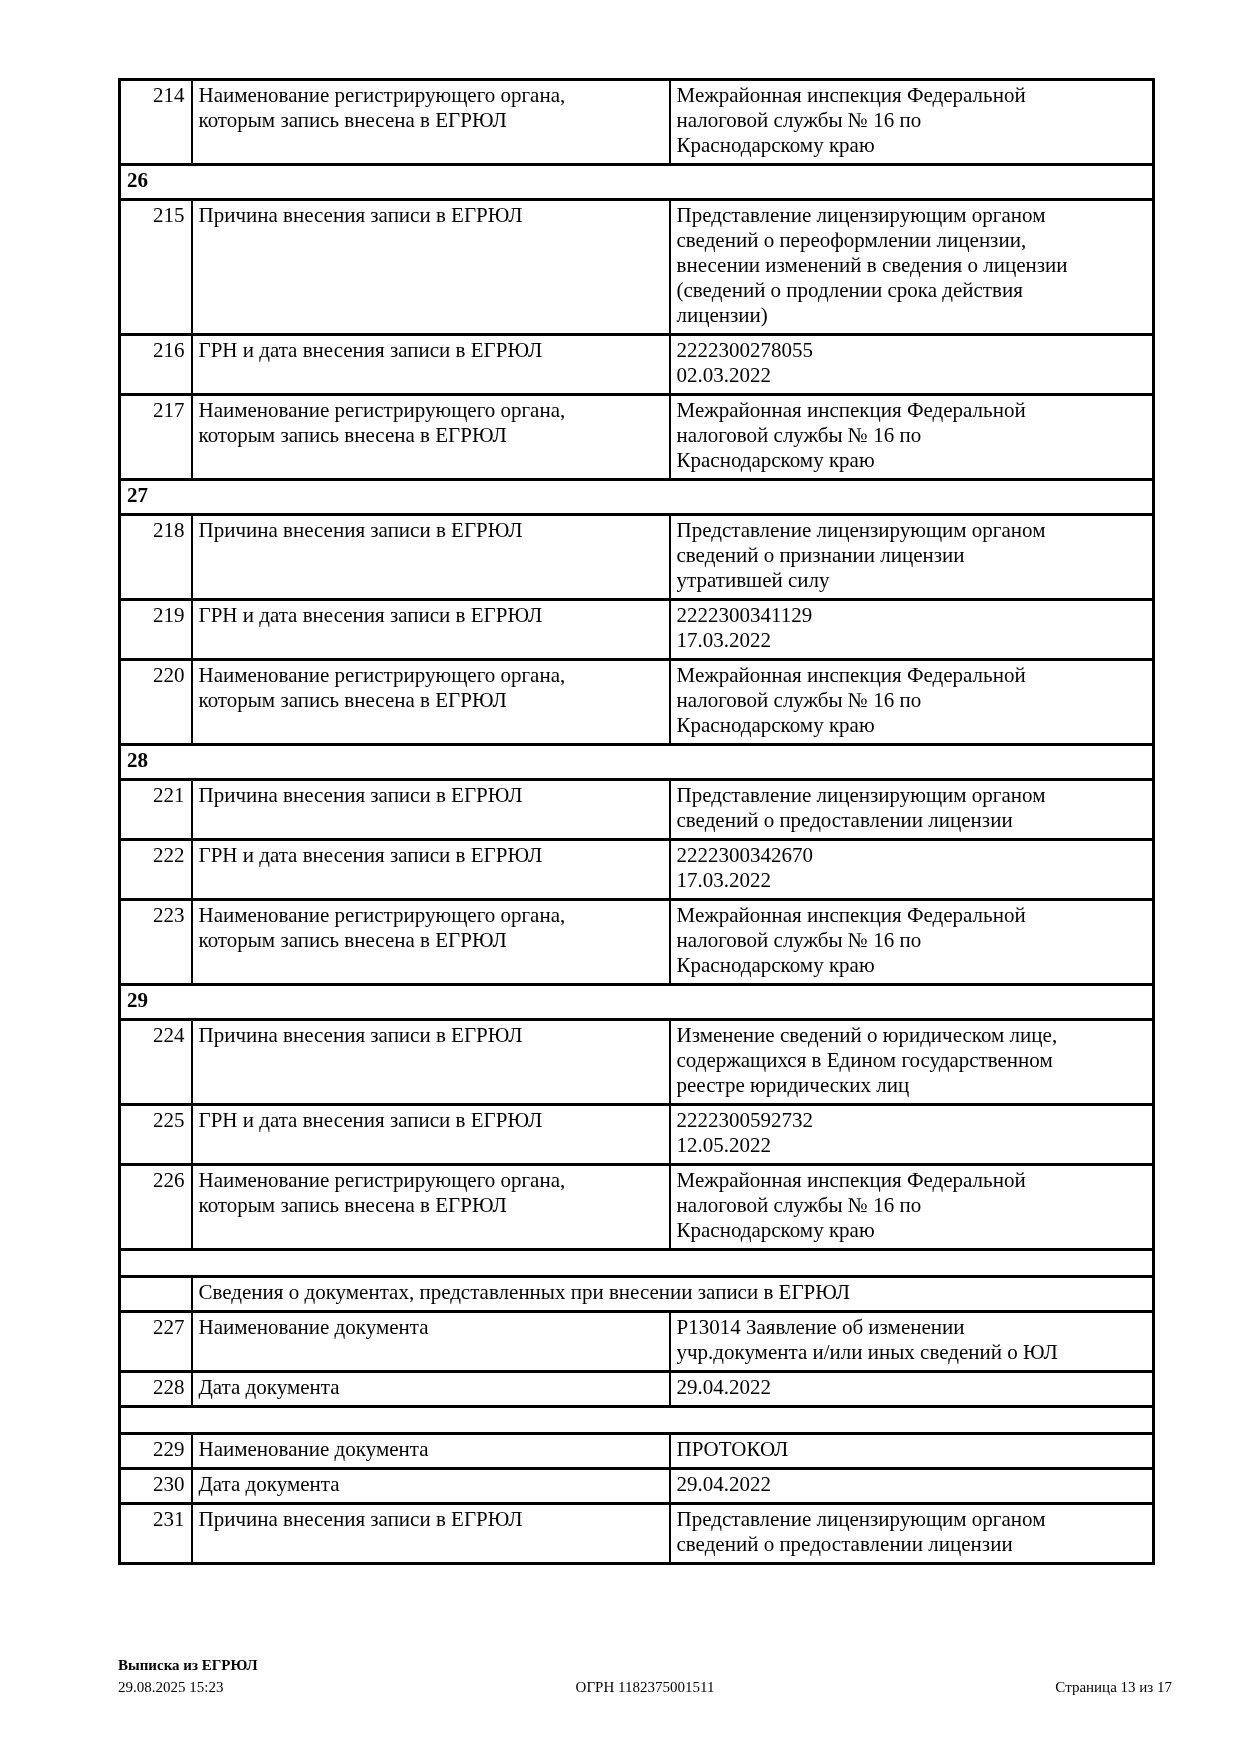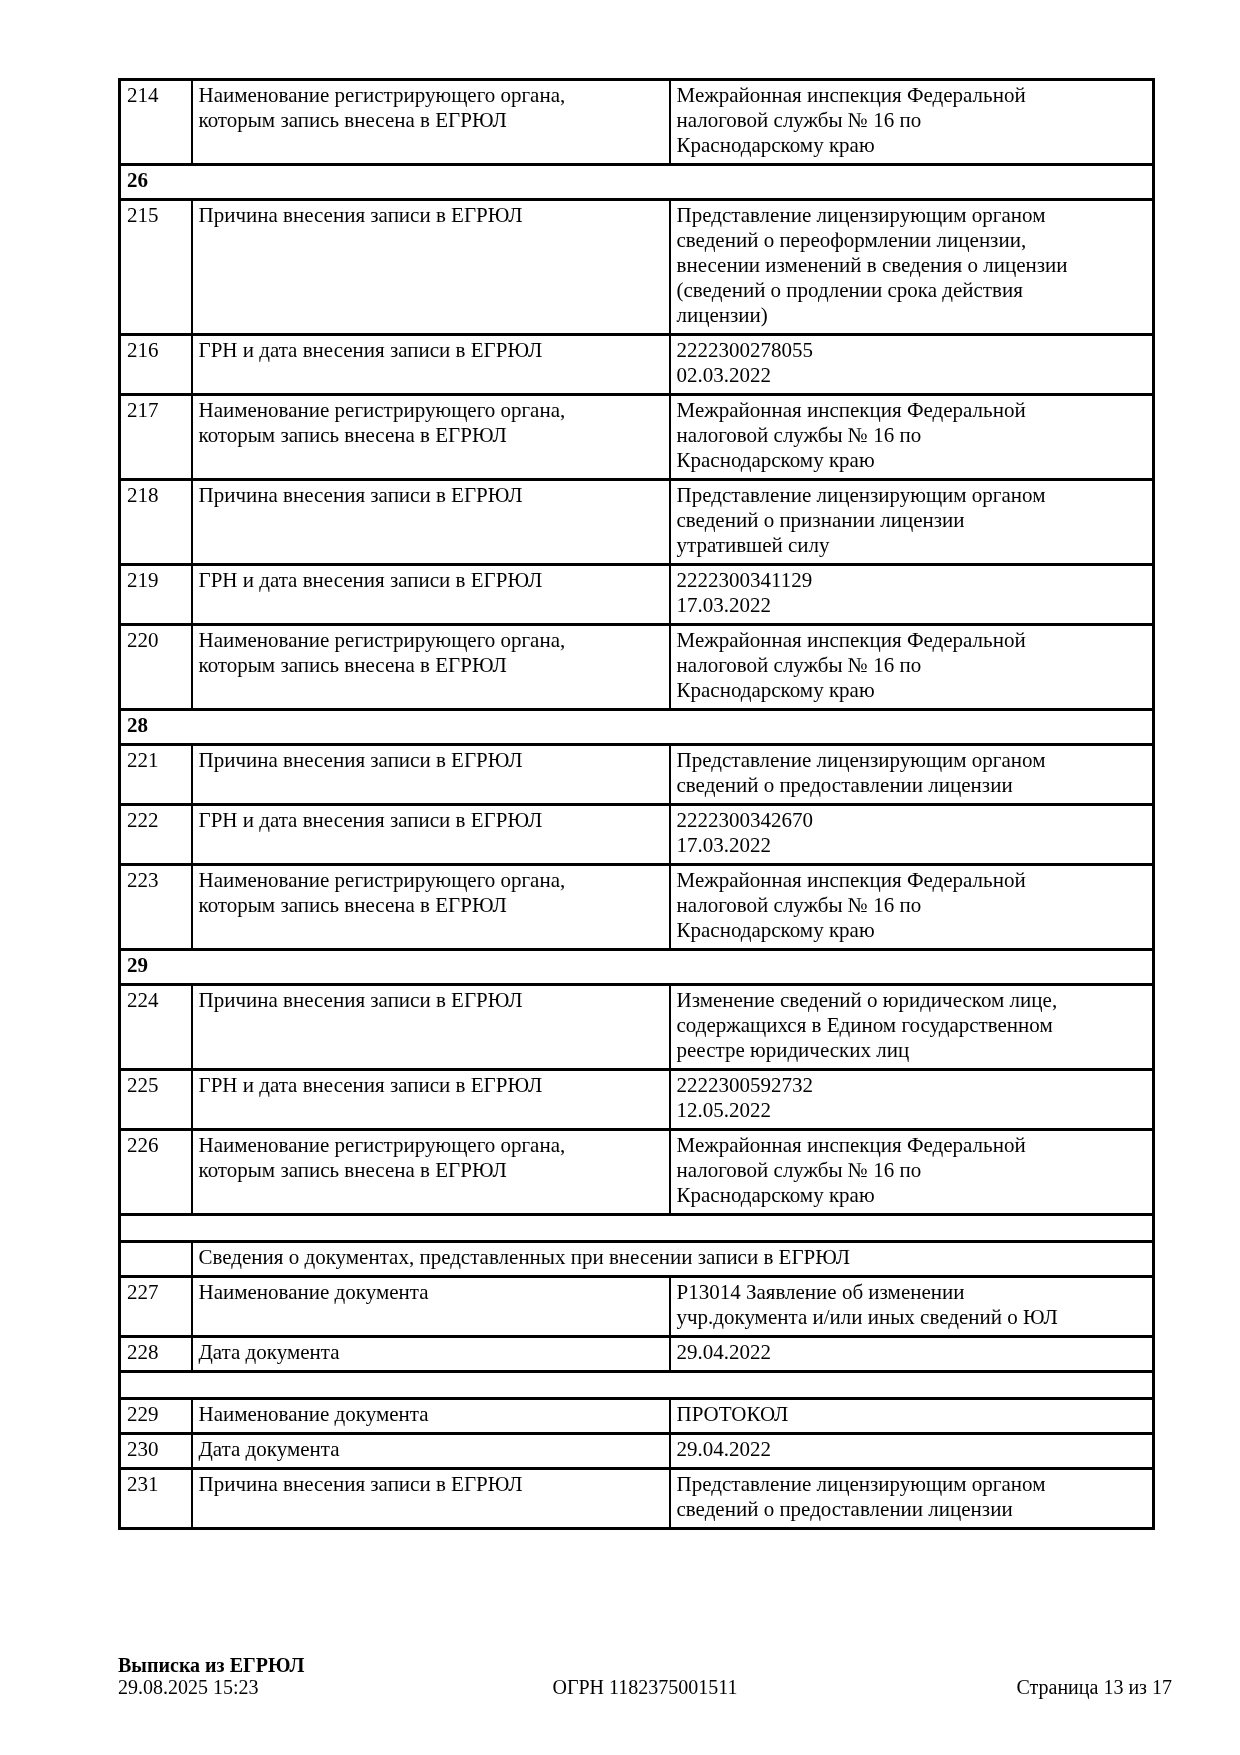--- a/index.html
+++ b/index.html
@@ -27,21 +27,21 @@
     border-top-width: 3px;
     border-bottom-width: 3px;
     vertical-align: top;
     font-size: 21px;
     line-height: 25px;
     padding: 2px 6px 5px 6px;
     white-space: pre-line;
     overflow: hidden;
   }
   td.num {
-    text-align: left;
+    text-align: right;
     padding-left: 2px;
     padding-right: 2px;
   }
   .row-section td {
     font-weight: bold;
     padding: 2px 0 4px 0;
     border-left: 3px solid #000;
     border-right: 3px solid #000;
   }
   .row-spacer td {
@@ -49,21 +49,21 @@
     padding: 0;
     border-left: 3px solid #000;
     border-right: 3px solid #000;
   }
   .row-subheader td.subheader { white-space: normal; }
 
   .footer {
     position: absolute;
     left: 118px; top: 1654px;
     width: 1054px;
-    font-size: 20px;
+    font-size: 15px;
     line-height: 22px;
   }
   .footer-title { font-weight: bold; }
   .footer-line {
     display: grid;
     grid-template-columns: 1fr auto 1fr;
     align-items: baseline;
   }
   .footer-line .f-center { justify-self: center; text-align: left; }
   .footer-line .f-right  { justify-self: end; text-align: right; }
@@ -106,20 +106,23 @@
           <td class="value">2222300278055
 02.03.2022</td>
         </tr>
         <tr class="row-field">
           <td class="num">217</td>
           <td class="label">Наименование регистрирующего органа,
 которым запись внесена в ЕГРЮЛ</td>
           <td class="value">Межрайонная инспекция Федеральной
 налоговой службы № 16 по
 Краснодарскому краю</td>
+        </tr>
+        <tr class="row-section">
+          <td colspan="3">27</td>
         </tr>
         <tr class="row-field">
           <td class="num">218</td>
           <td class="label">Причина внесения записи в ЕГРЮЛ</td>
           <td class="value">Представление лицензирующим органом
 сведений о признании лицензии
 утратившей силу</td>
         </tr>
         <tr class="row-field">
           <td class="num">219</td>

